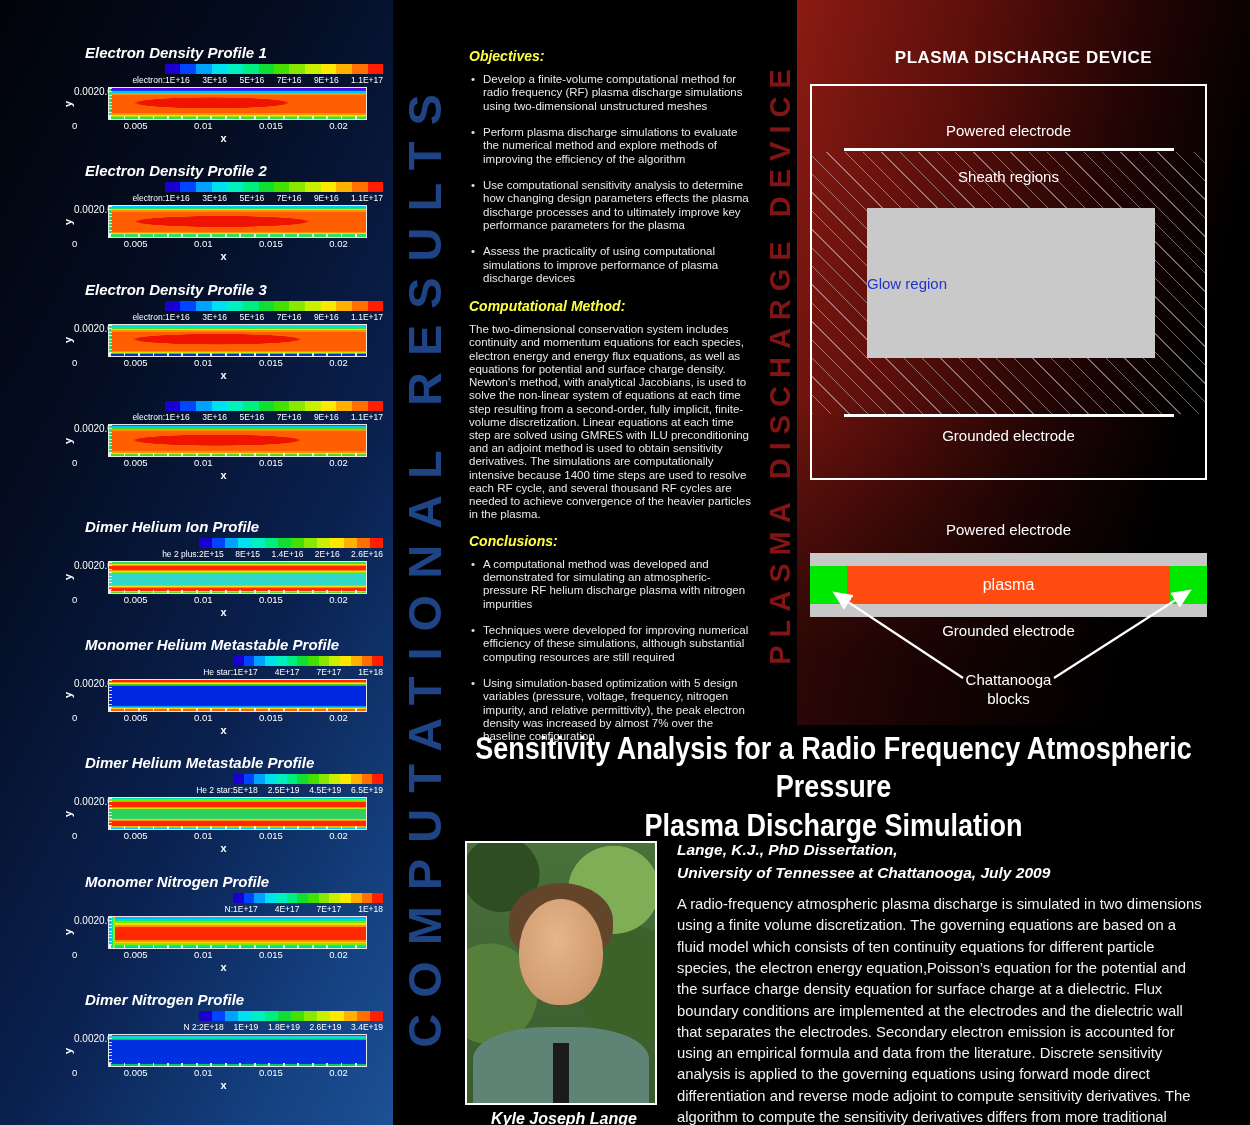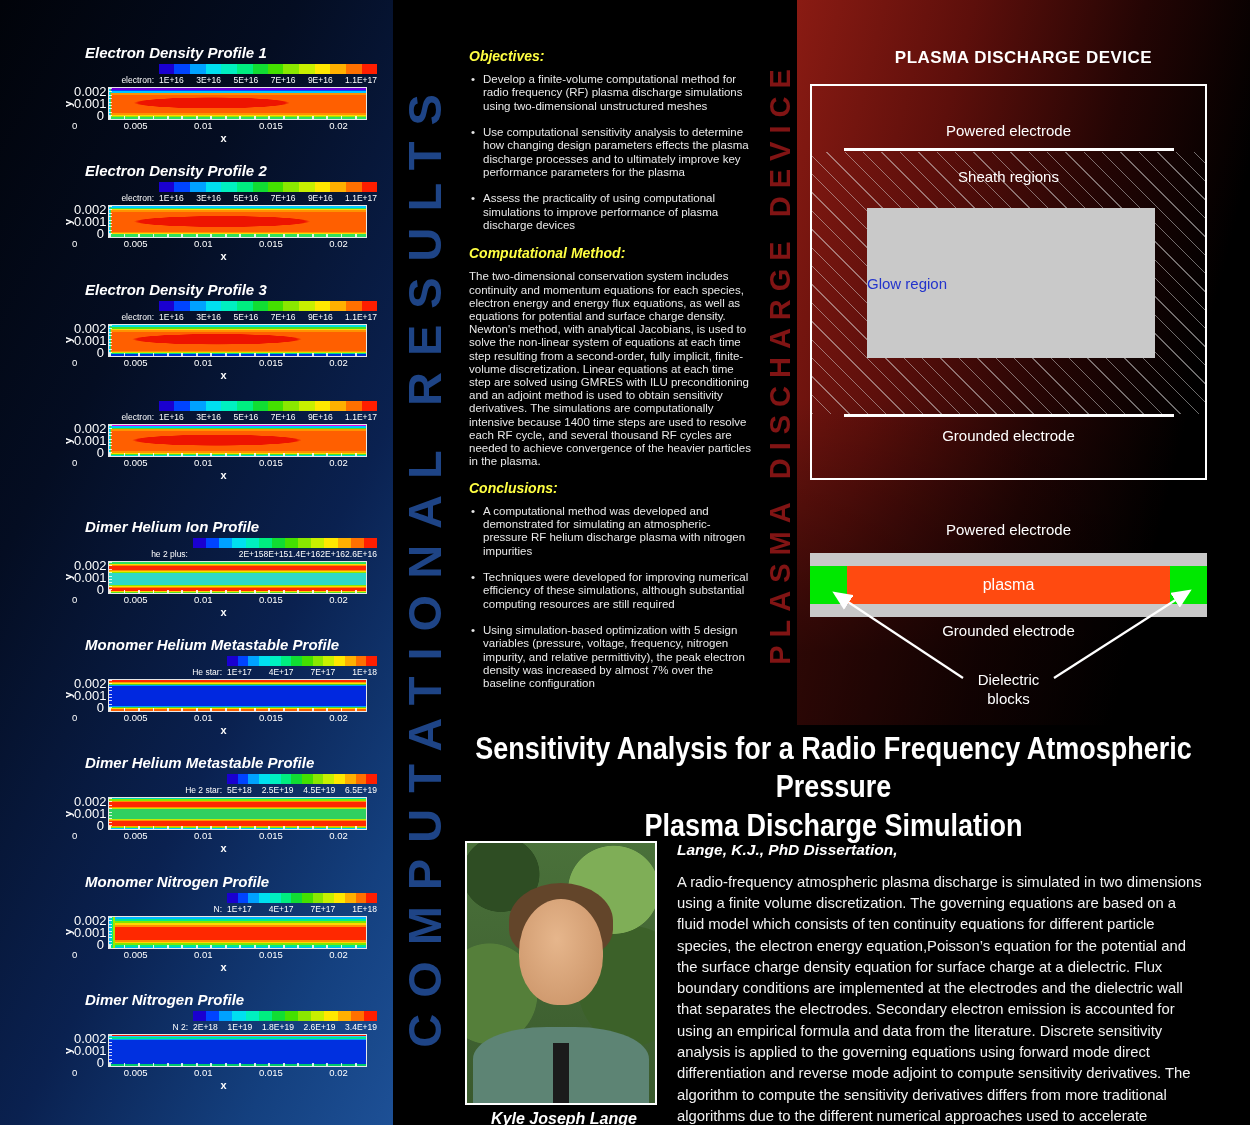--- a/index.html
+++ b/index.html
@@ -5,30 +5,30 @@
   * { margin:0; padding:0; box-sizing:border-box; }
   body { background:#000; font-family:"Liberation Sans", sans-serif; }
   .poster { position:relative; width:1250px; height:1125px; background:#000; overflow:hidden; color:#fff; }
 
   
   .left-panel { position:absolute; left:0; top:0; width:393px; height:1125px;
     background:linear-gradient(118deg,#010309 0%,#040d22 30%,#0a2150 62%,#14407f 85%,#1d5096 100%);padding-left:32px; }
   .plot-block { height:118.4px; padding-left:30px; }
   .plot-block:first-child { margin-top:44px; }
   .plot-title { font-size:15px; font-weight:bold; font-style:italic; margin-left:23px; line-height:18px; }
-  .cb-group { display:flex; justify-content:flex-end; align-items:flex-end; margin-right:16px; height:24px; gap:5px; }
+  .cb-group { display:flex; justify-content:flex-end; align-items:flex-end; margin-right:10px; height:24px; }
   .cb-species { font-size:8.5px; line-height:11px; white-space:nowrap; }
   .cb-col { display:flex; flex-direction:column; }
   .cbar { height:10px; margin-bottom:1px;
     background:linear-gradient(to right,#1a00d0 0 7.1%,#0044ff 7.1% 14.3%,#00a2ff 14.3% 21.4%,#00e0f0 21.4% 28.6%,#00f0c0 28.6% 35.7%,#00ee80 35.7% 42.9%,#11dd33 42.9% 50%,#44e000 50% 57.1%,#8ae800 57.1% 64.3%,#c8f000 64.3% 71.4%,#ffe800 71.4% 78.6%,#ffb000 78.6% 85.7%,#ff7000 85.7% 92.9%,#ff1e00 92.9% 100%); }
   .cb-vals { display:flex; justify-content:space-between; font-size:8.5px; line-height:11px; white-space:nowrap; }
   .plot-row { display:flex; height:33px; margin-top:1px; }
   .ylab { width:12px; display:flex; align-items:center; justify-content:center; }
   .ylab span { transform:rotate(-90deg); font-weight:bold; font-size:11px; }
-  .yticks { width:34px; display:flex; flex-direction:column; justify-content:space-between; font-size:13px; text-align:right; padding-right:4px; line-height:9px; }
+  .yticks { width:34px; display:flex; justify-content:space-between; font-size:10px; text-align:right; padding-right:4px; line-height:9px; }
   .plot-area { flex:1; margin-right:26px; border:1px solid #e8e8e8; position:relative; }
   .plot-area::after { content:""; position:absolute; left:0; right:0; bottom:0; height:3px;
     background:repeating-linear-gradient(to right,rgba(255,255,255,.85) 0 1.5px,transparent 1.5px 14.5px); }
   .plot-area::before { content:""; position:absolute; left:0; top:0; bottom:0; width:3px;
     background:repeating-linear-gradient(to bottom,rgba(255,255,255,.8) 0 1px,transparent 1px 3.4px); }
   .xticks { display:flex; justify-content:space-between; font-size:9.5px; margin-left:10px; width:346px; line-height:12px; }
   .xlab { width:291px; margin-left:16px; text-align:center; font-weight:bold; font-size:11px; line-height:13px; }
 
   .fill-e1 { background:
     linear-gradient(to right,#00d8ff 0 1px,#2fe060 1px 2px,transparent 2px),
@@ -283,21 +283,21 @@
         </div>
     <div class="xlab">x</div>
   </div>
 
   <div class="plot-block">
     <div class="plot-title">Dimer Helium Ion Profile</div>
     <div class="cb-group">
       <span class="cb-species">he 2 plus:</span>
       <div class="cb-col">
         <div class="cbar" style="width: 184px;"></div>
-        <div class="cb-vals" style="width: 184px; justify-content: flex-end;">
+        <div class="cb-vals" style="width: 184px;">
               <span>2E+15</span>
               <span>8E+15</span>
               <span>1.4E+16</span>
               <span>2E+16</span>
               <span>2.6E+16</span>
             </div>
       </div>
     </div>
     <div class="plot-row">
       <div class="ylab">
@@ -468,20 +468,21 @@
 </div>
 
   <div class="left-strip">
     <div class="vtext-blue">COMPUTATIONAL RESULTS</div>
   </div>
 
   <div class="mid-content" id="sections-container">
       <div class="section-head">Objectives:</div>
       <ul>
         <li>Develop a finite-volume computational method for radio frequency (RF) plasma discharge simulations using two-dimensional unstructured meshes</li>
+        <li>Perform plasma discharge simulations to evaluate the numerical method and explore methods of improving the efficiency of the algorithm</li>
         <li>Use computational sensitivity analysis to determine how changing design parameters effects the plasma discharge processes and to ultimately improve key performance parameters for the plasma</li>
         <li>Assess the practicality of using computational simulations to improve performance of plasma discharge devices</li>
       </ul>
       <div class="section-head">Computational Method:</div>
       <p class="method-text">The two-dimensional conservation system includes continuity and momentum equations for each species, electron energy and energy flux equations, as well as equations for potential and surface charge density. Newton's method, with analytical Jacobians, is used to solve the non-linear system of equations at each time step resulting from a second-order, fully implicit, finite-volume discretization. Linear equations at each time step are solved using GMRES with ILU preconditioning and an adjoint method is used to obtain sensitivity derivatives. The simulations are computationally intensive because 1400 time steps are used to resolve each RF cycle, and several thousand RF cycles are needed to achieve convergence of the heavier particles in the plasma.</p>
       <div class="section-head">Conclusions:</div>
       <ul>
         <li>A computational method was developed and demonstrated for simulating an atmospheric-pressure RF helium discharge plasma with nitrogen impurities</li>
         <li>Techniques were developed for improving numerical efficiency of these simulations, although substantial computing resources are still required</li>
         <li>Using simulation-based optimization with 5 design variables (pressure, voltage, frequency, nitrogen impurity, and relative permittivity), the peak electron density was increased by almost 7% over the baseline configuration</li>
@@ -515,21 +516,21 @@
           <div class="block-green"></div>
           <div class="plasma-rect">
             <span>plasma</span>
           </div>
           <div class="block-green"></div>
         </div>
         <div class="bar-gray"></div>
       </div>
       <div class="d2-ground">Grounded electrode</div>
       <div class="d2-dielectric">
-        <div>Dielectric</div>
+        <div>Chattanooga</div>
         <div>blocks</div>
       </div>
       <svg class="d2-arrows" viewBox="0 0 397 205">
         <defs>
           <marker id="arrowhead" markerWidth="9" markerHeight="8" refX="7" refY="4" orient="auto">
             <polygon points="0 0, 9 4, 0 8" fill="#fff"></polygon>
           </marker>
         </defs>
         <line x1="153" y1="158" x2="26" y2="74" stroke="#fff" stroke-width="2.2" marker-end="url(#arrowhead)"></line>
         <line x1="244" y1="158" x2="378" y2="72" stroke="#fff" stroke-width="2.2" marker-end="url(#arrowhead)"></line>
@@ -546,17 +547,18 @@
       <div class="photo">
         <div class="hair"></div>
         <div class="face"></div>
         <div class="shirt"></div>
         <div class="tie"></div>
       </div>
       <div class="photo-caption">Kyle Joseph Lange</div>
     </div>
     <div class="byline">
       <div>Lange, K.J., PhD Dissertation,</div>
+      <div>University of Tennessee at Chattanooga, July 2009</div>
     </div>
     <div class="abstract">A radio-frequency atmospheric plasma discharge is simulated in two dimensions using a finite volume discretization. The governing equations are based on a fluid model which consists of ten continuity equations for different particle species, the electron energy equation,Poisson’s equation for the potential and the surface charge density equation for surface charge at a dielectric. Flux boundary conditions are implemented at the electrodes and the dielectric wall that separates the electrodes. Secondary electron emission is accounted for using an empirical formula and data from the literature. Discrete sensitivity analysis is applied to the governing equations using forward mode direct differentiation and reverse mode adjoint to compute sensitivity derivatives. The algorithm to compute the sensitivity derivatives differs from more traditional algorithms due to the different numerical approaches used to accelerate convergence. Sensitivity derivatives are then used to increase the peak electron density in the discharge for a small case.</div>
   </div>
 
 </div>
 
 </body></html>

